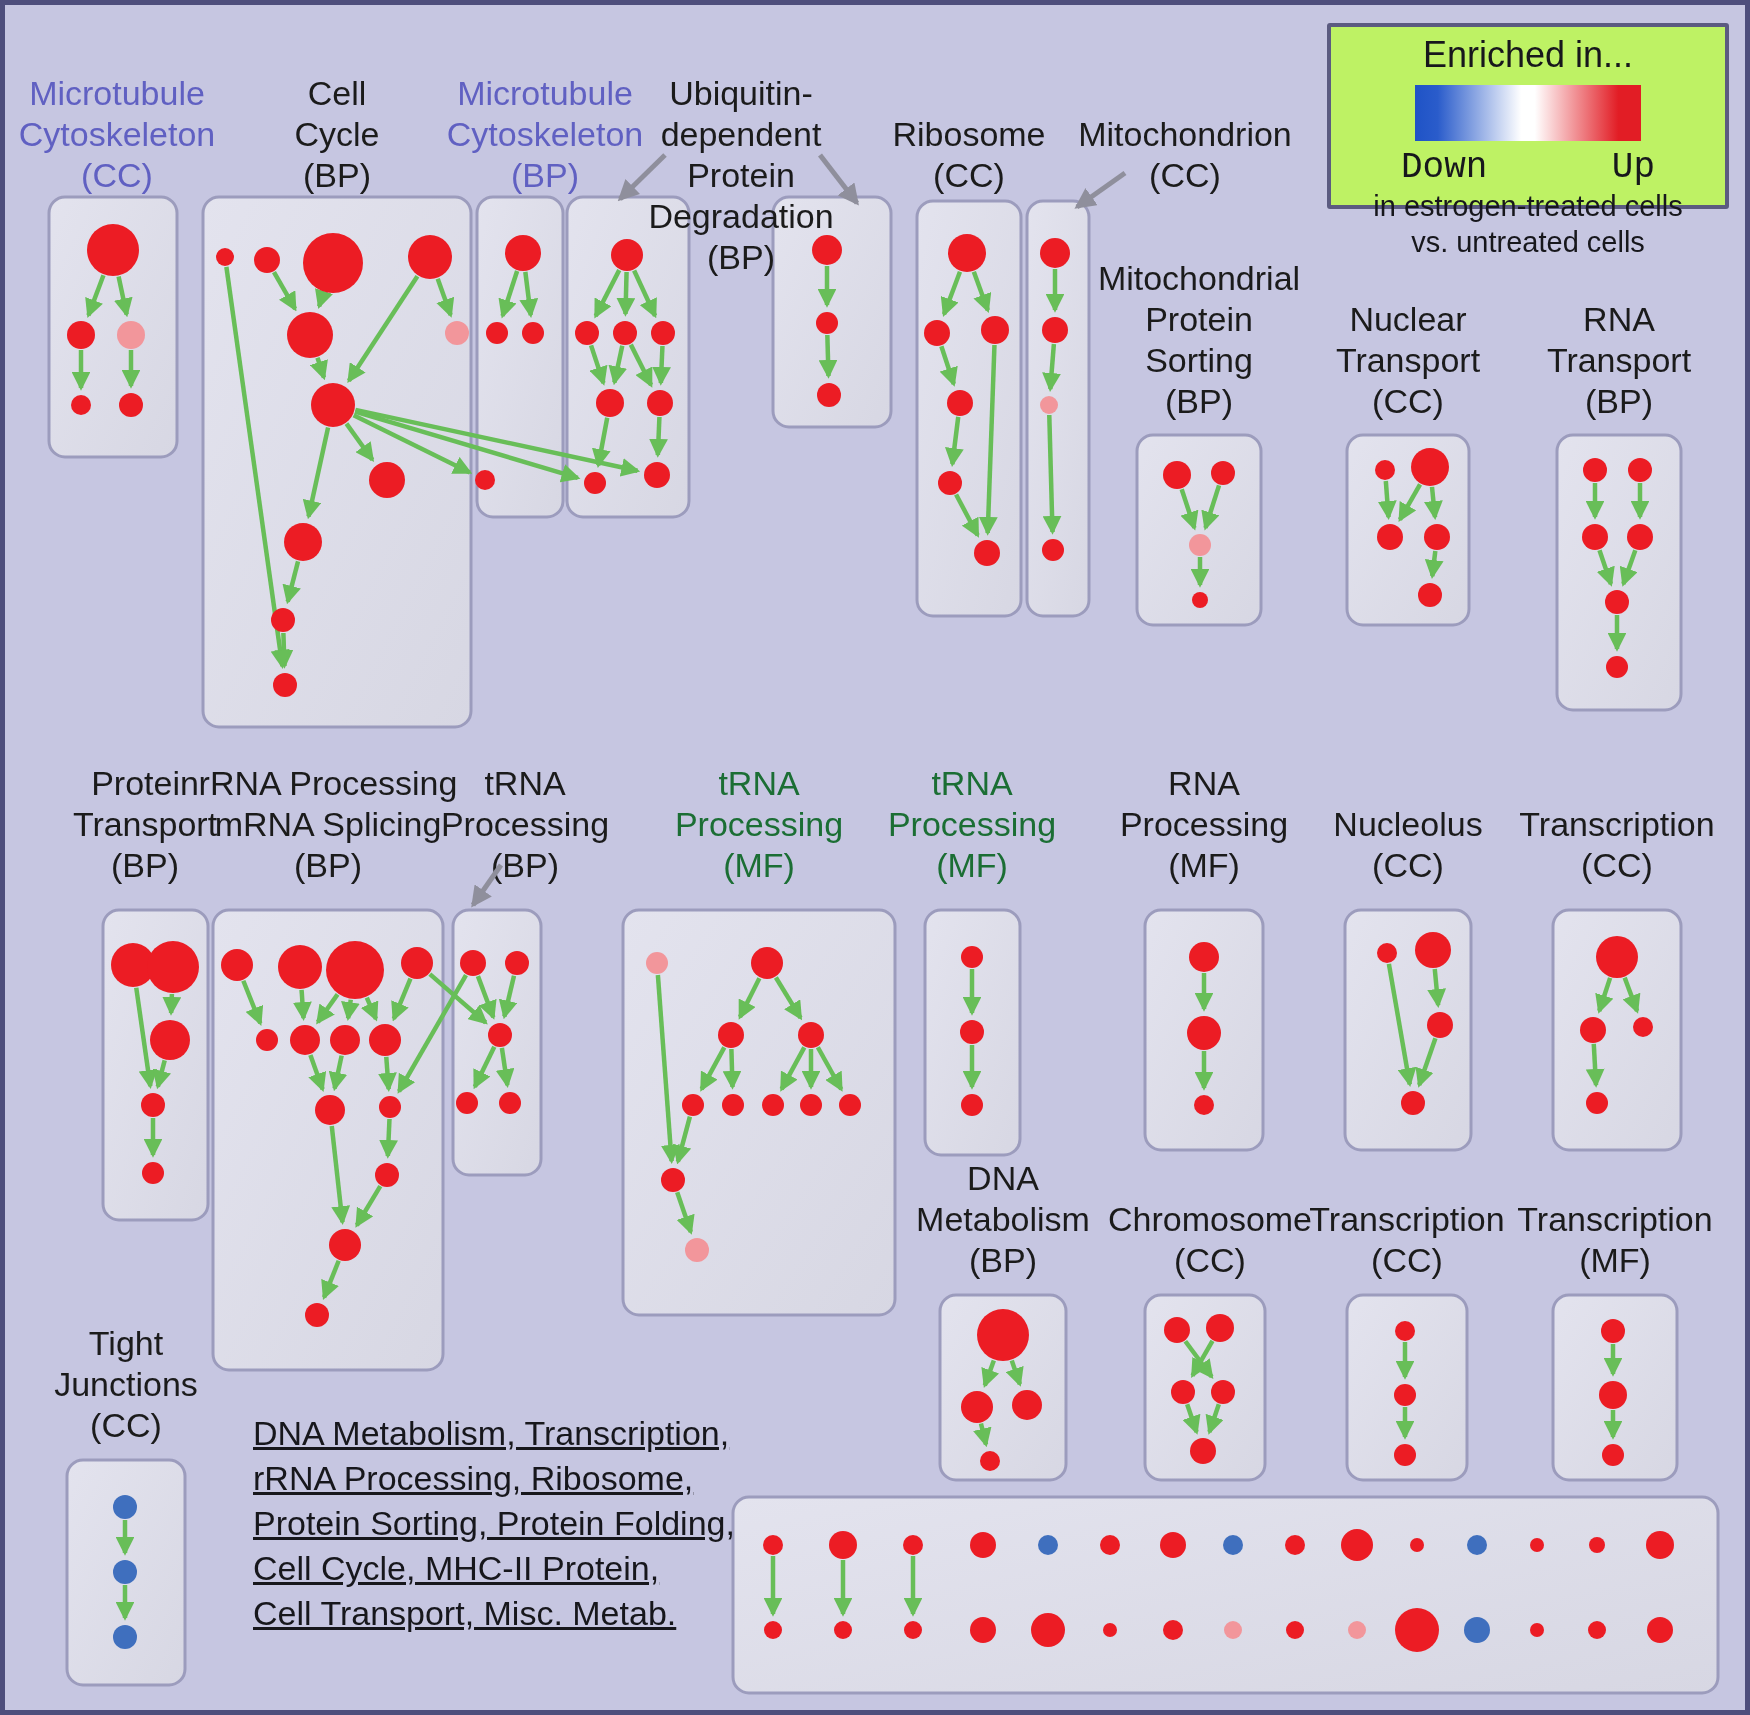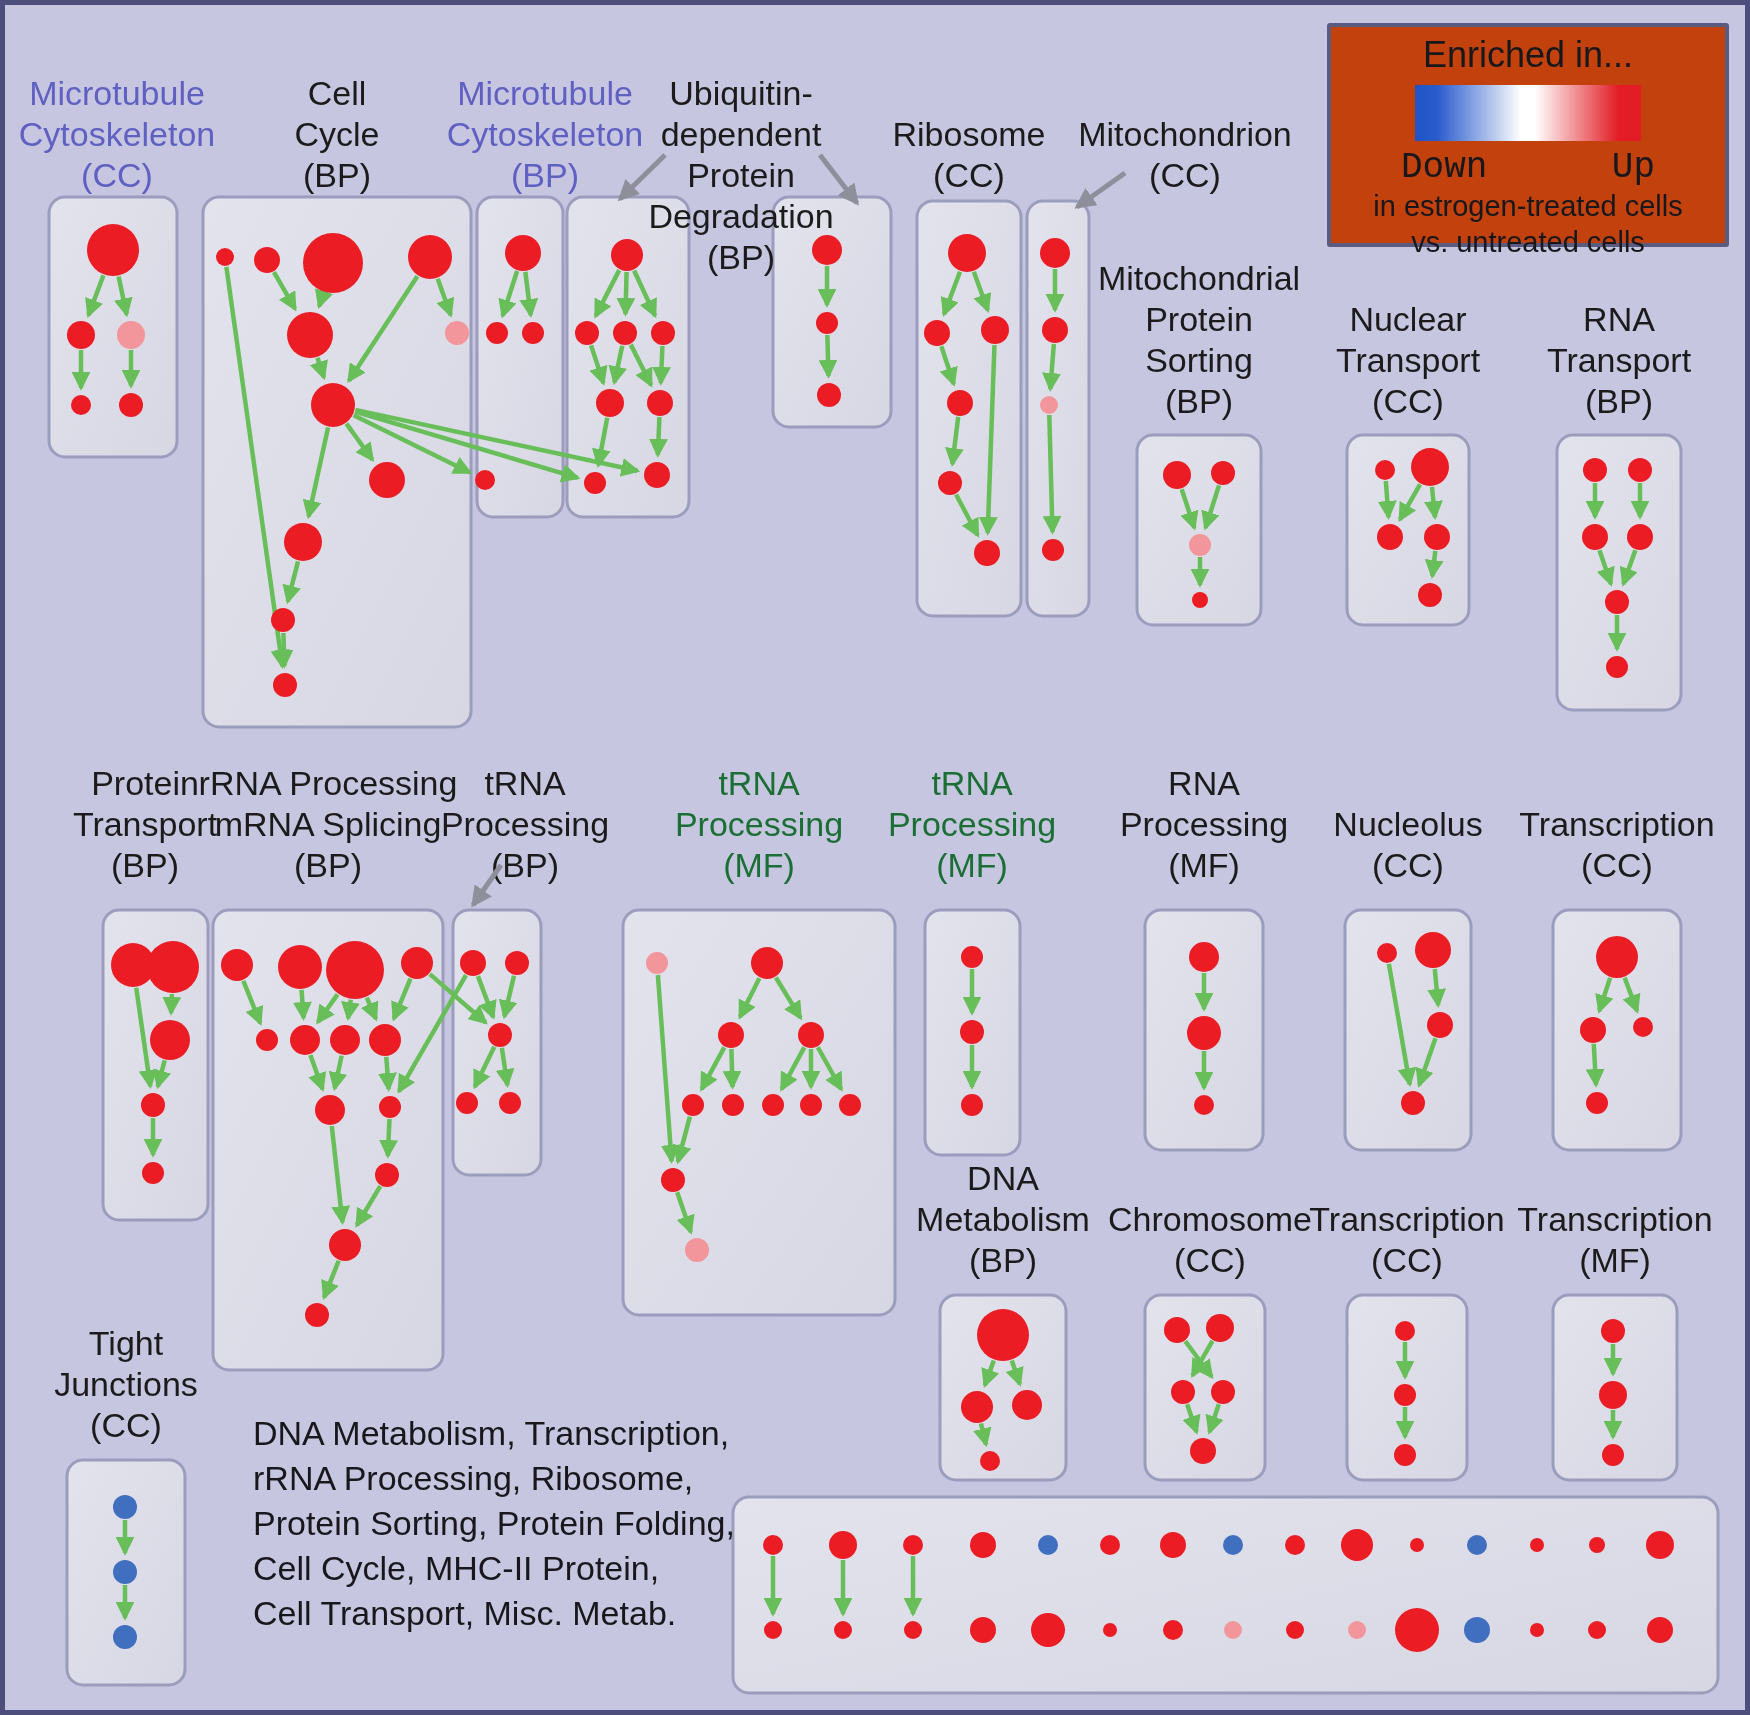--- a/index.html
+++ b/index.html
@@ -3,33 +3,33 @@
 <meta charset="utf-8">
 <style>
   html,body{margin:0;padding:0;background:#9a9ab4;}
   .canvas{
     position:relative;width:1750px;height:1715px;box-sizing:border-box;
     background:#c6c6e1;border:5px solid #4e4e7c;overflow:hidden;
     font-family:"Liberation Sans",sans-serif;
   }
   #diagram{position:absolute;left:0;top:0;}
   .legend{
-    position:absolute;left:1322px;top:18px;width:402px;height:224px;
-    box-sizing:border-box;background:#c2410c;border:4px solid #5b5b80;
+    position:absolute;left:1322px;top:18px;width:402px;height:186px;
+    box-sizing:border-box;background:#bef264;border:4px solid #5b5b80;
     border-radius:3px;text-align:center;color:#17171c;
   }
   .legend-title{font-size:36px;margin-top:7px;}
   .legend-gradient{
     width:226px;height:56px;margin:9px auto 7px auto;
     background:linear-gradient(90deg,#1f53c6 0%,#2a5ccb 10%,#ffffff 47%,#ffffff 53%,#e21d25 90%,#e21d25 100%);
   }
   .legend-downup{display:flex;justify-content:space-between;padding:0 70px;font-size:36px;line-height:40px;font-family:Liberation Mono, monospace;}
   .legend-sub{font-size:29px;line-height:36px;}
   .misc-note{
-    position:absolute;left:248px;top:1406px;font-size:34px;line-height:45px;color:#17171c;
+    position:absolute;left:248px;top:1406px;font-size:34px;line-height:45px;color:#17171c;text-decoration:underline;
   }
 </style>
 </head>
 <body>
 
 <div class="canvas">
 
   <svg id="diagram" width="1750" height="1715" viewBox="0 0 1750 1715">
       <defs>
         <marker id="arrow-green" viewBox="0 0 10 10" refX="8.5" refY="5" markerWidth="4.2" markerHeight="4.2" orient="auto">

